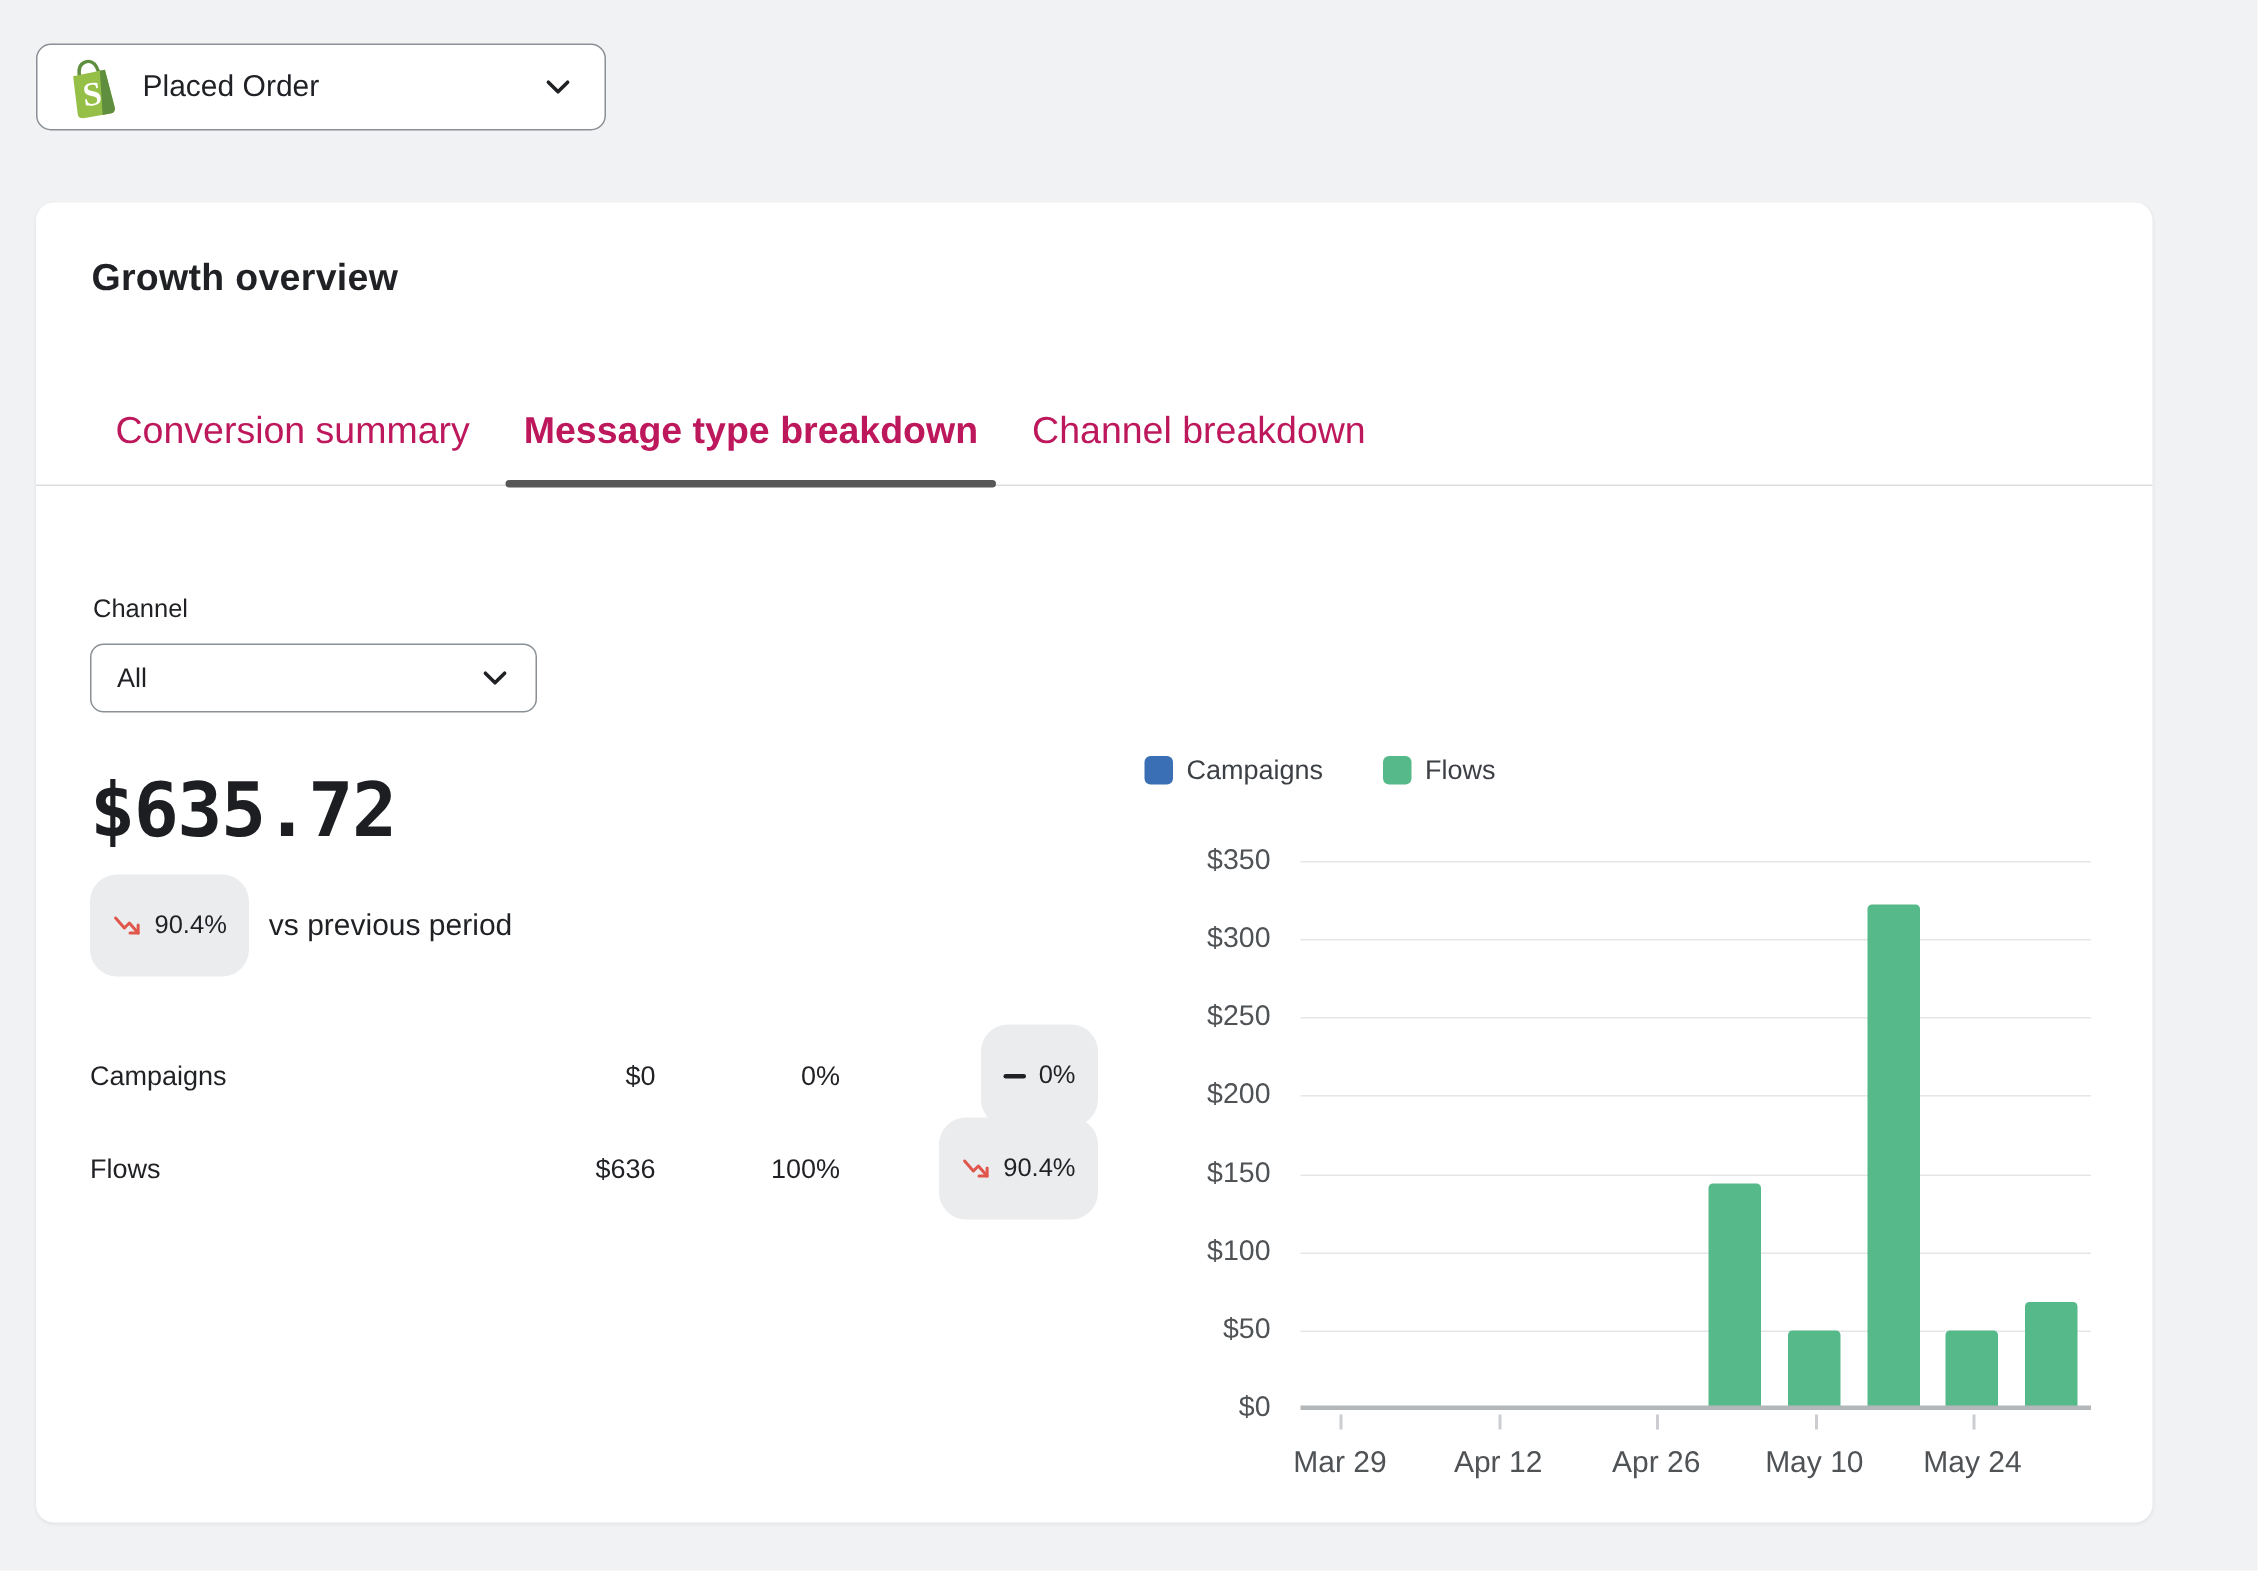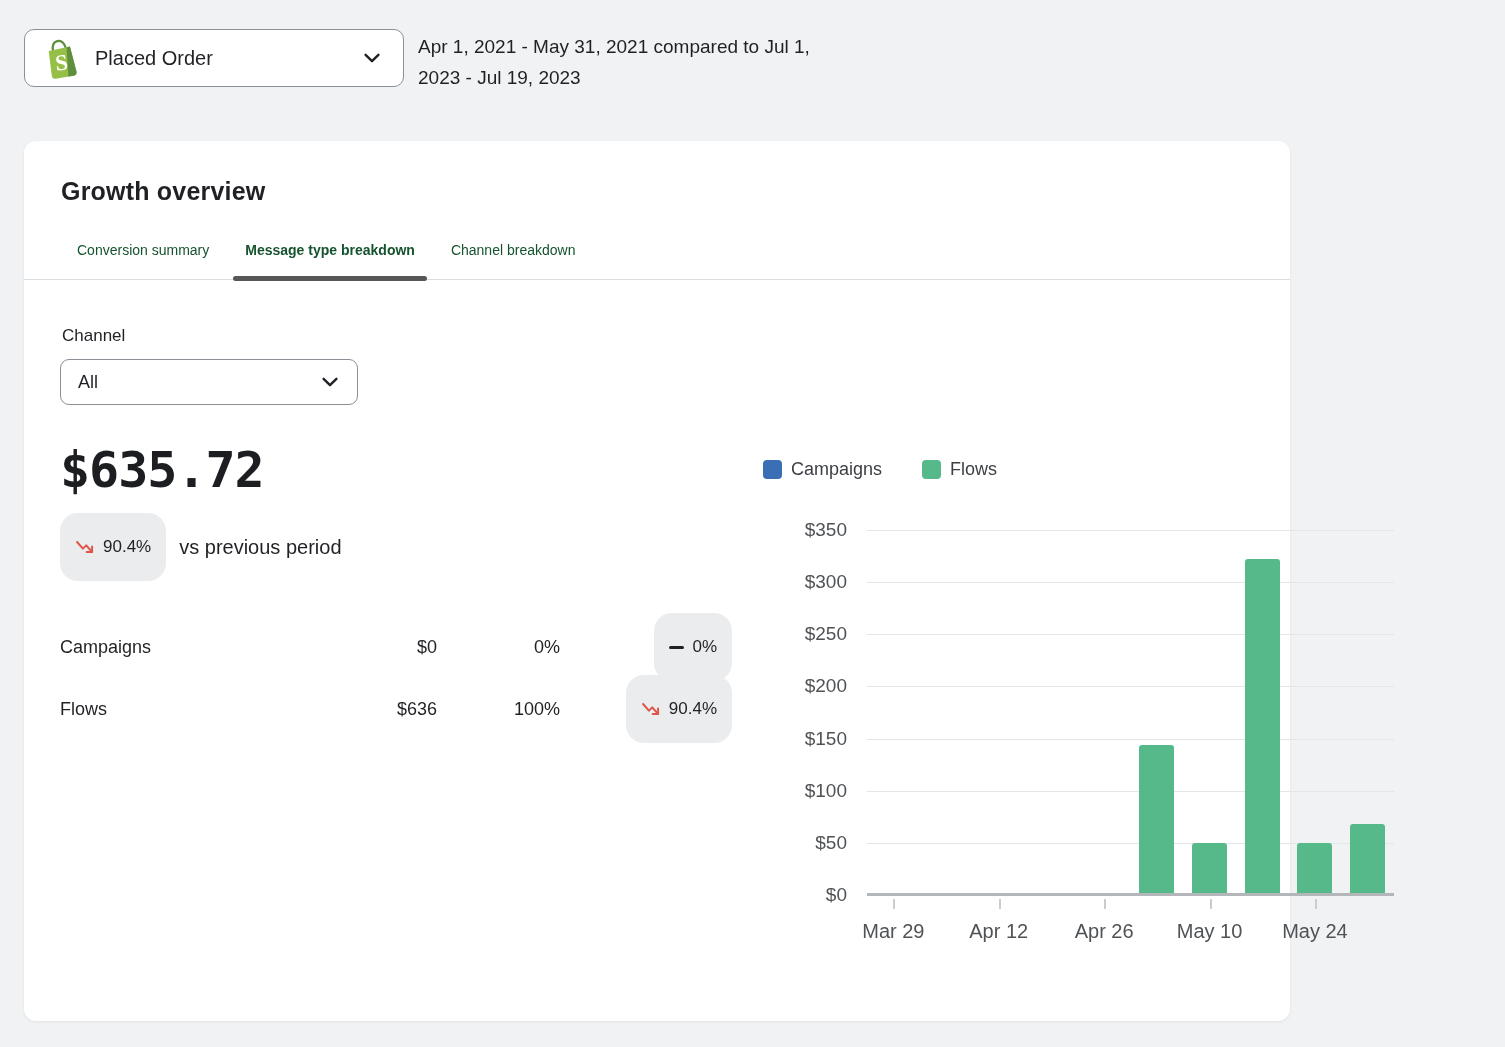--- a/index.html
+++ b/index.html
@@ -30,42 +30,42 @@
     font-size:20px; font-weight:600; cursor:pointer;
   }
   .time-btn svg { width:26px; height:26px; }
   .date-range {
     margin-left:14px; width:432px; font-size:19px; line-height:31px;
     color:#1f2124; padding-top:2px;
   }
 
   
   .card {
-    margin:48px 24px 0 24px; width:1266px; height:880px;
+    margin:48px 24px 0 24px; width:1411px; height:880px;
     background:#fff; border-radius:12px;
     box-shadow:0 1px 3px rgba(0,0,0,.07);
   }
   .card-head { padding-top:36px; }
   .card-title { font-size:25px; font-weight:700; margin-left:37px; letter-spacing:.2px; }
   .tabs-row { display:flex; padding-left:41px; margin-top:28px; border-bottom:1px solid #dbdde0; }
   .tab {
     position:relative; padding:8px 12px 21px 12px; margin-right:12px;
-    font-size:14px; color:#14532d; cursor:pointer; white-space:nowrap;
+    font-size:25px; color:#be185d; cursor:pointer; white-space:nowrap;margin-top:37px;
   }
   .tab.active { font-weight:700; }
   .tab.active::after {
     content:""; position:absolute; left:0; right:0; bottom:-2px; height:5px;
     background:#575757; border-radius:6px;
   }
 
   .card-body { position:relative; height:722px; }
 
   
   .left-col { position:absolute; left:36px; top:46px; width:672px; }
-  .channel-label { font-size:17px; margin-left:2px; }
+  .channel-label { font-size:17px; margin-left:2px;margin-top:26px; }
   .channel-select {
     margin-top:13px; width:298px; height:46px; background:#fff;
     border:1.5px solid #8a9095; border-radius:9px;
     display:flex; align-items:center; padding:0 16px 0 17px; cursor:pointer;
   }
   .channel-select .value { font-size:18px; flex:1; }
   .big-number {
     margin-top:36px; font-family:"DejaVu Sans Mono", monospace;
     font-size:50px; font-weight:700; letter-spacing:-1px; color:#1c1e21;
   }
@@ -117,21 +117,20 @@
           <path d="M8 14 L33 12 L37 42 Q37 46 33 46 L12 47 Q8 47 8 43 Z" fill="#95bf47"></path>
           <path d="M29 12.3 L33 12 L37 42 Q37 46 33 46 L27 46.3 Z" fill="#5e8e3e"></path>
           <text x="21" y="38" text-anchor="middle" font-family="Liberation Serif, serif" font-size="26" font-weight="bold" fill="#ffffff">S</text>
         </g>
       </svg>
       <span class="value">Placed Order</span>
       <svg class="chev" viewBox="0 0 24 24" fill="none" stroke="#1f2124" stroke-width="2.6" stroke-linecap="round" stroke-linejoin="round">
         <polyline points="5,8.5 12,15.5 19,8.5"></polyline>
       </svg>
     </div>
-    <div class="date-range">Apr 1, 2021 - May 31, 2021 compared to Jul 1, 2023 - Jul 19, 2023</div>
   </div>
 </div>
 
 <div class="card">
   <div class="card-head">
     <div class="card-title">Growth overview</div>
     <div class="tabs-row">
       <div class="tab">Conversion summary</div>
       <div class="tab active">Message type breakdown</div>
       <div class="tab">Channel breakdown</div>

